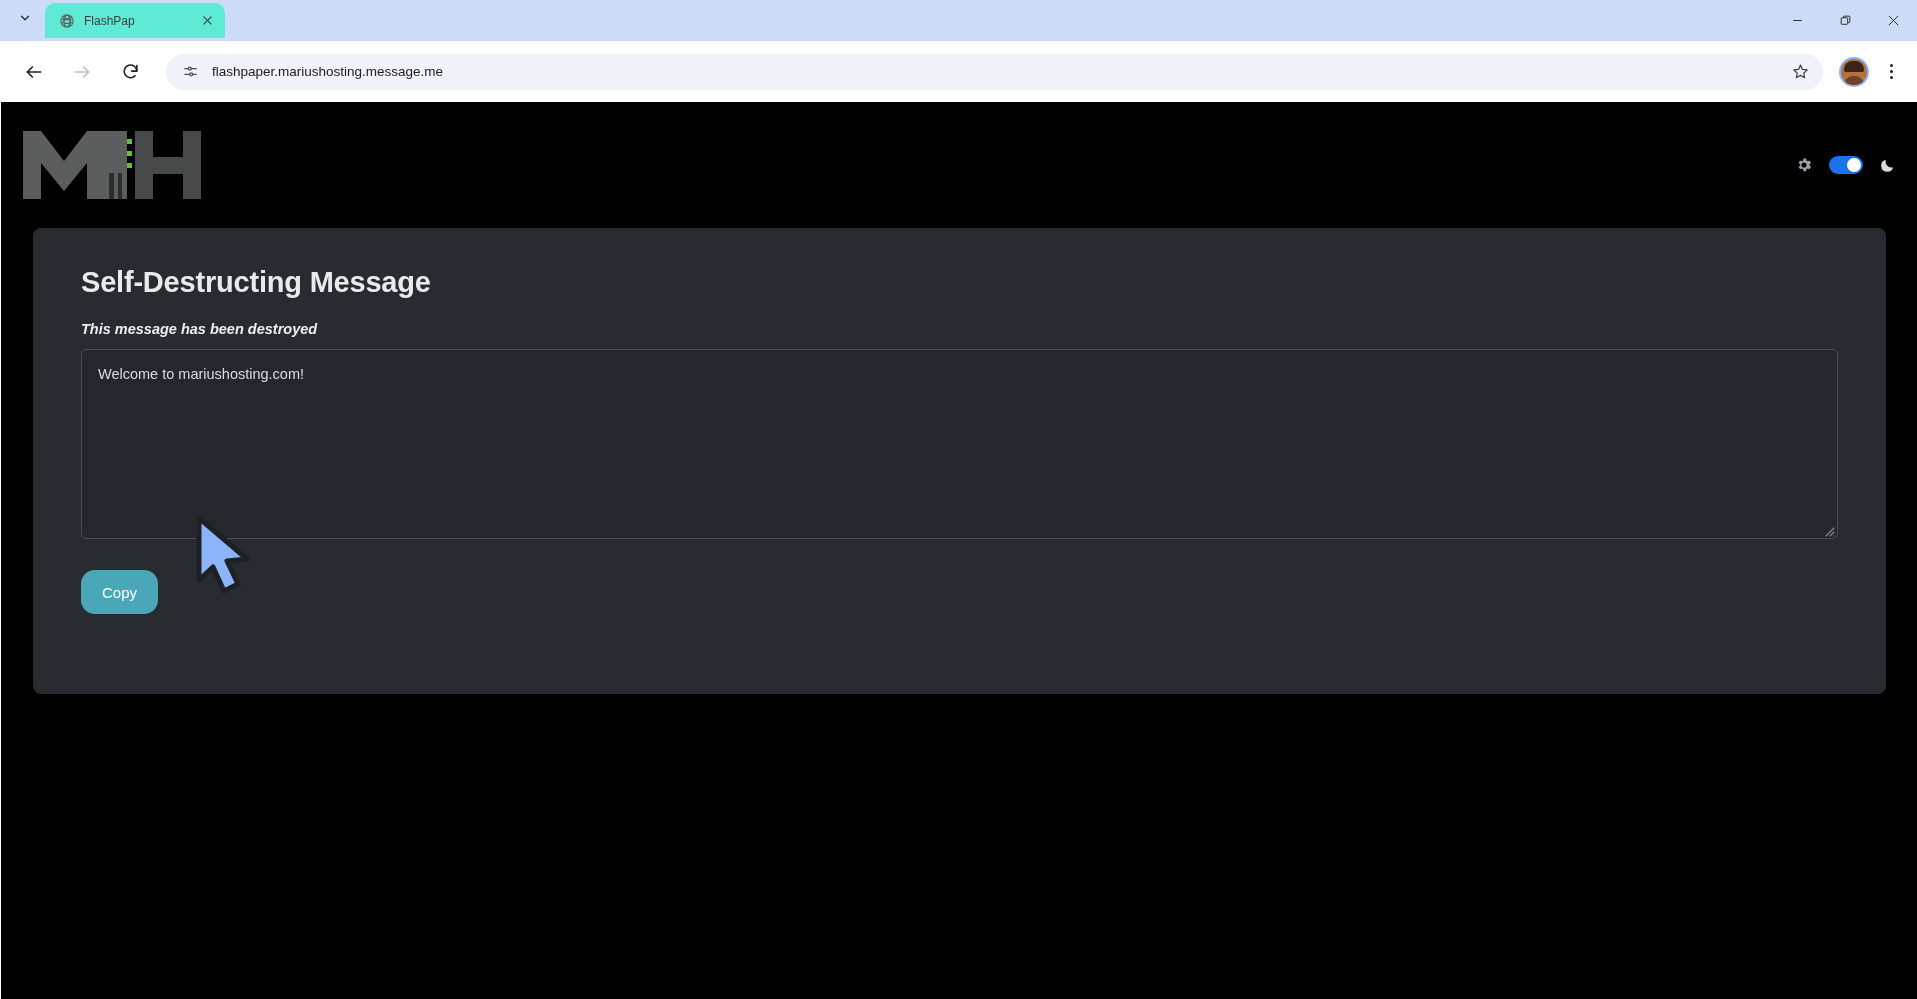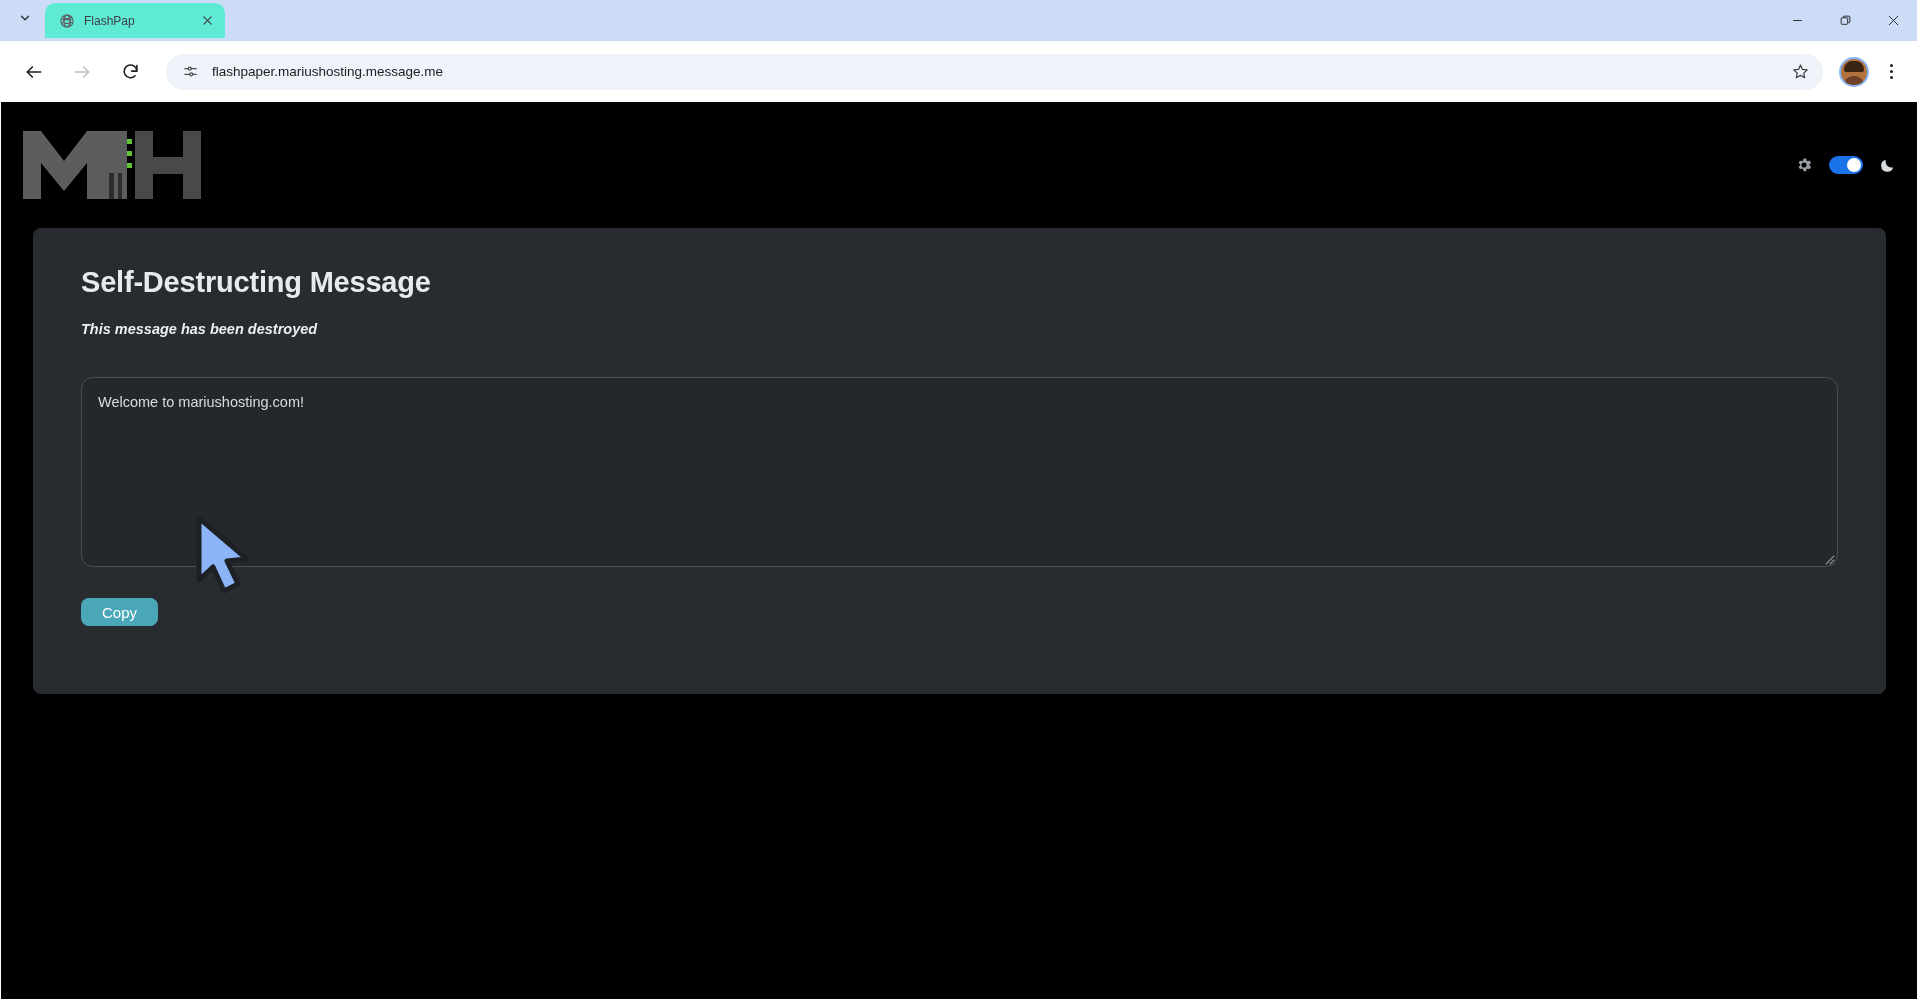--- a/index.html
+++ b/index.html
@@ -217,29 +217,29 @@
     font-weight: bold;
     color: #e8eaed;
     letter-spacing: -0.2px;
     margin-bottom: 22px;
   }
   .page-subtitle {
     font-size: 14.5px;
     font-weight: bold;
     font-style: italic;
     color: #eceff1;
-    margin-bottom: 40px;
+    margin-bottom: 12px;
   }
 
   .message-box {
     width: 1757px;
     height: 190px;
     background: #24282d;
     border: 1px solid #4a4f55;
-    border-radius: 12px;
+    border-radius: 5px;
     color: #d8dce0;
     font-size: 14.5px;
     font-family: "Liberation Sans", sans-serif;
     padding: 14px 16px;
     resize: none;
     outline: none;
     line-height: 1.45;
     position: relative;
     display: block;
   }
@@ -247,23 +247,23 @@
   .resize-grip {
     position: absolute;
     right: 3px; bottom: 3px;
     width: 13px; height: 13px;
     pointer-events: none;
   }
 
   .copy-button {
     margin-top: 31px;
     width: 77px;
-    height: 28px;
+    height: 44px;
     border: none;
-    border-radius: 8px;
+    border-radius: 14px;
     background: #4aa7b7;
     color: #ffffff;
     font-size: 15px;
     font-family: "Liberation Sans", sans-serif;
     cursor: pointer;
   }
 
   
   .cursor {
     position: absolute;

